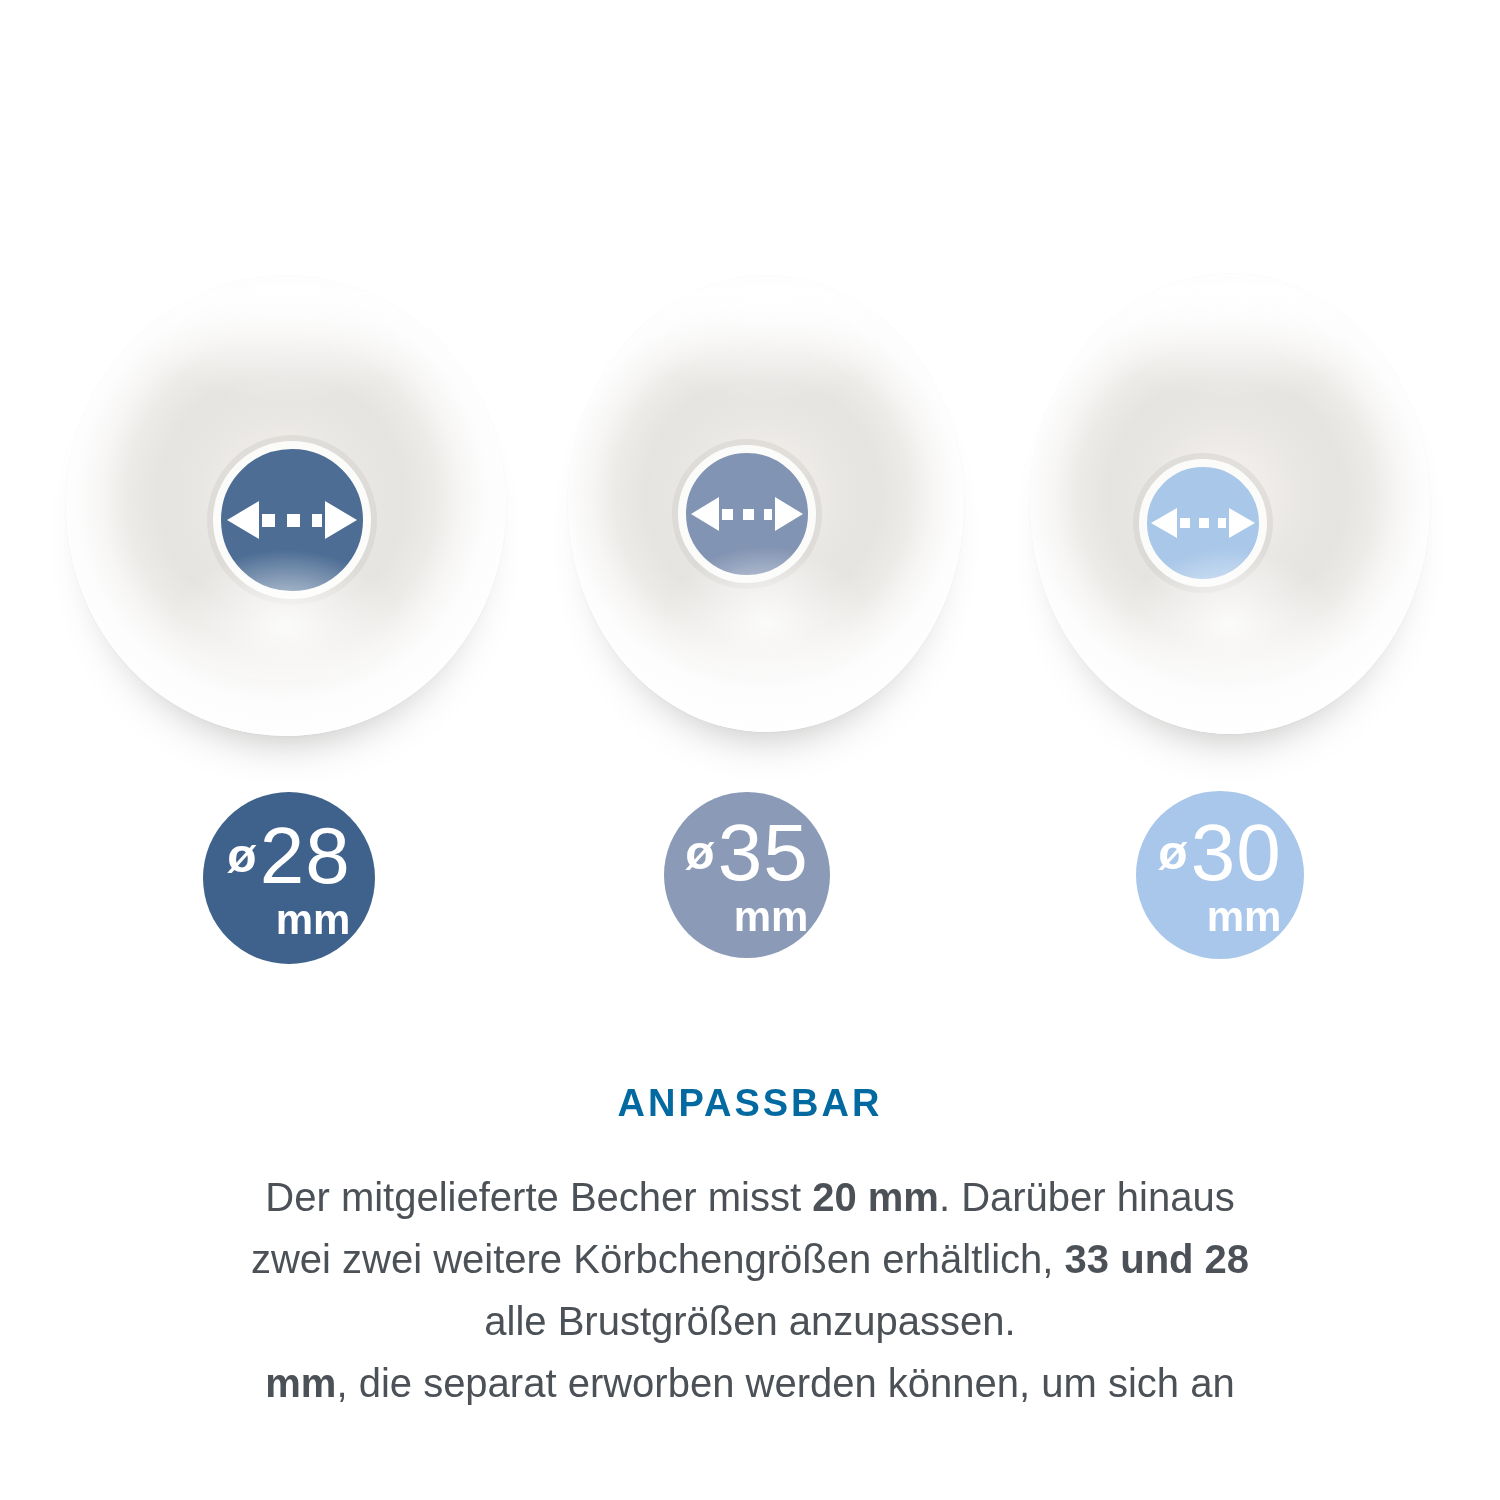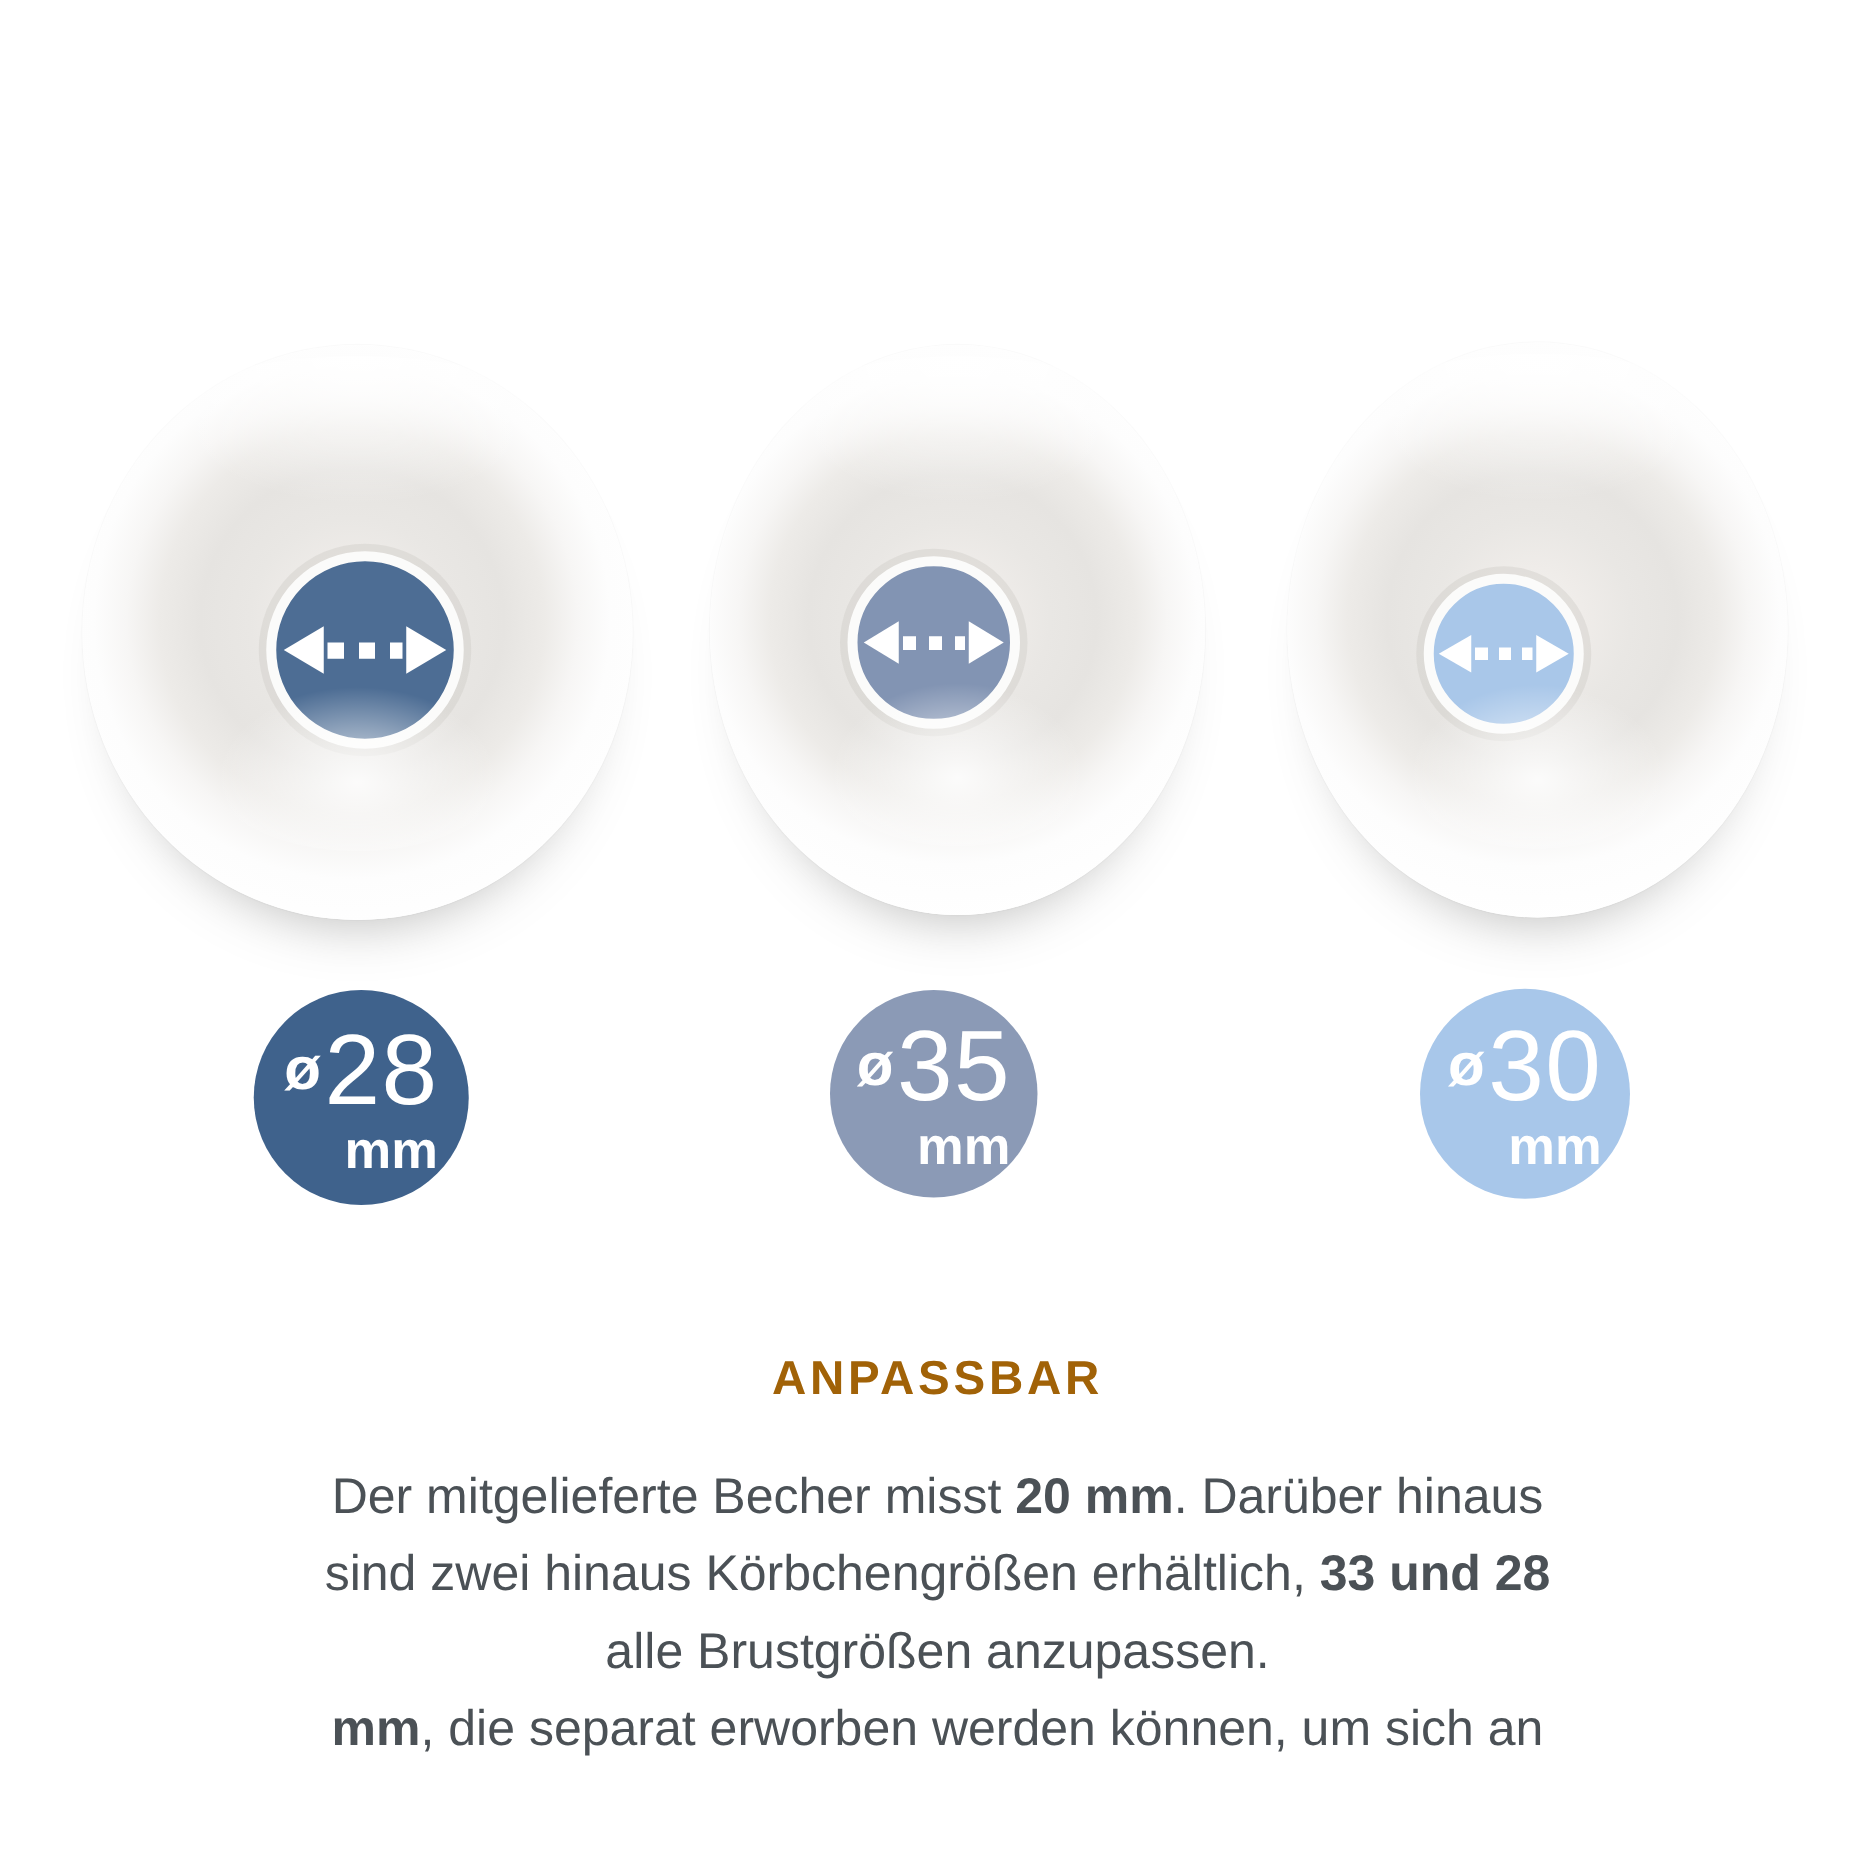--- a/index.html
+++ b/index.html
@@ -125,22 +125,22 @@
   <div class="badge b3" style="background-color: rgb(168, 199, 234);">
     <div class="badge-inner">
       <div class="badge-line1">
         <span class="badge-sym">ø</span>
           <span class="badge-num">30</span>
       </div>
       <div class="badge-mm">mm</div>
     </div>
   </div>
 
-  <div class="heading" style="color: #a16207;">ANPASSBAR</div>
+  <div class="heading" style="color: #0369a1;">ANPASSBAR</div>
 
   <div class="copy" style="color: rgb(75, 81, 86);">
       <span class="line"><span>Der mitgelieferte Becher misst </span><span class="b">20 mm</span><span>. Darüber hinaus</span></span>
-      <span class="line"><span>sind zwei hinaus Körbchengrößen erhältlich, </span><span class="b">33 und 28</span></span>
+      <span class="line"><span>zwei zwei weitere Körbchengrößen erhältlich, </span><span class="b">33 und 28</span></span>
       <span class="line"><span>alle Brustgrößen anzupassen.</span></span>
       <span class="line"><span class="b">mm</span><span>, die separat erworben werden können, um sich an</span></span>
     </div>
 
 </div>
 
 </body></html>

